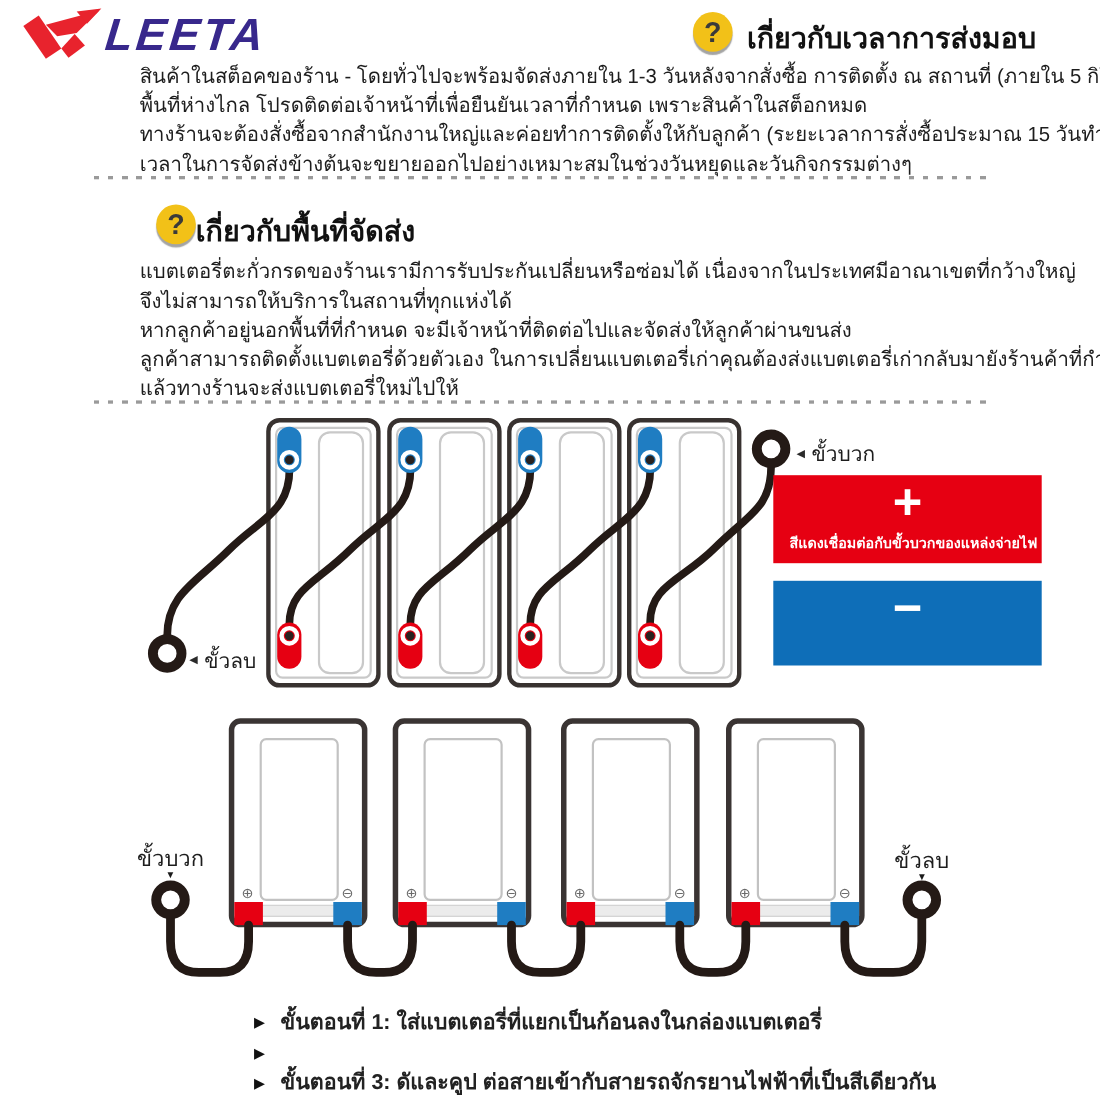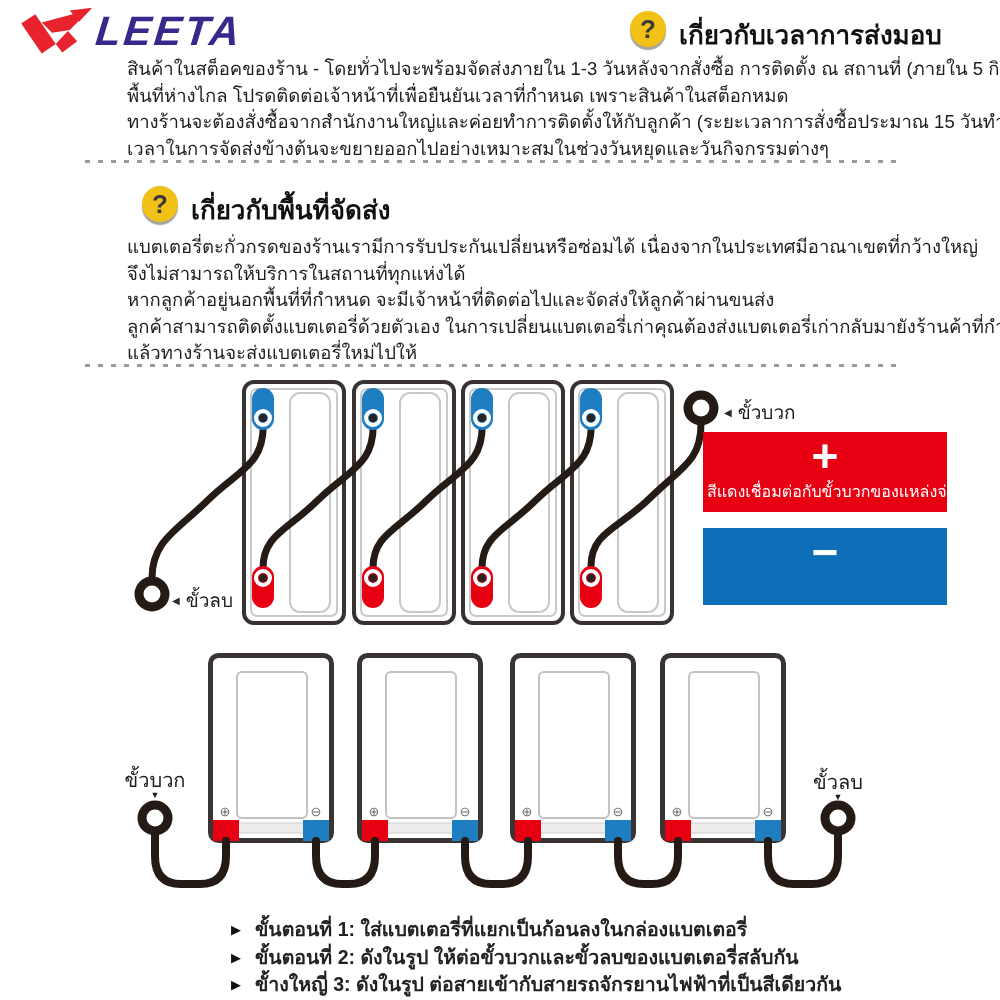--- a/index.html
+++ b/index.html
@@ -26,21 +26,21 @@
   .bodytext { font-size:18.5px; color:#1d1d1d; }
   .bodytext .ln { white-space:nowrap; line-height:26.5px; }
 
   .dashline { height:3px;
     background:repeating-linear-gradient(90deg,#9a9a9a 0 5px, transparent 5px 13px); }
 
   
   .legend { width:244px; color:#fff; text-align:center; display:flex; flex-direction:column;
     justify-content:space-between; padding:2px 4px 8px 4px; }
   .legend .sym { font-size:46px; font-weight:bold; line-height:44px; }
-  .legend .cap { font-size:16px; font-weight:normal; white-space:nowrap; }
+  .legend .cap { font-size:13px; font-weight:bold; white-space:nowrap;text-align:right; }
   .legend-pos { background:#e60012; height:80px; }
   .legend-neg { background:#0e6eb8; height:77px; }
 
   
   .termlabel { display:flex; align-items:center; gap:6px; font-size:19px; color:#1d1d1d; white-space:nowrap; }
   .termlabel .ptr { font-size:10px; color:#2a2a2a; }
   .clabel { text-align:center; font-size:20px; color:#1d1d1d; white-space:nowrap; }
   .carrow { text-align:center; font-size:9px; color:#1a1a1a; line-height:9px; }
 
   
@@ -70,21 +70,21 @@
   <div class="abs bodytext" style="left:127px; top:56px;">
     <div class="ln">สินค้าในสต็อคของร้าน - โดยทั่วไปจะพร้อมจัดส่งภายใน 1-3 วันหลังจากสั่งซื้อ การติดตั้ง ณ สถานที่ (ภายใน 5 กิโลเมตรจากร้าน)</div>
     <div class="ln">พื้นที่ห่างไกล โปรดติดต่อเจ้าหน้าที่เพื่อยืนยันเวลาที่กำหนด เพราะสินค้าในสต็อกหมด</div>
     <div class="ln">ทางร้านจะต้องสั่งซื้อจากสำนักงานใหญ่และค่อยทำการติดตั้งให้กับลูกค้า (ระยะเวลาการสั่งซื้อประมาณ 15 วันทำการ)</div>
     <div class="ln">เวลาในการจัดส่งข้างต้นจะขยายออกไปอย่างเหมาะสมในช่วงวันหยุดและวันกิจกรรมต่างๆ</div>
   </div>
 
   <div class="abs dashline" style="left:85px; top:160px; width:818px;"></div>
 
   <div class="abs qcircle" style="left:142px; top:186px;">?</div>
-  <div class="abs sec-title" style="left:191px; top:189px;">เกี่ยวกับพื้นที่จัดส่ง</div>
+  <div class="abs sec-title" style="left:178px; top:189px;">เกี่ยวกับพื้นที่จัดส่ง</div>
 
   <div class="abs bodytext" style="left:127px; top:234px;">
     <div class="ln">แบตเตอรี่ตะกั่วกรดของร้านเรามีการรับประกันเปลี่ยนหรือซ่อมได้ เนื่องจากในประเทศมีอาณาเขตที่กว้างใหญ่</div>
     <div class="ln">จึงไม่สามารถให้บริการในสถานที่ทุกแห่งได้</div>
     <div class="ln">หากลูกค้าอยู่นอกพื้นที่ที่กำหนด จะมีเจ้าหน้าที่ติดต่อไปและจัดส่งให้ลูกค้าผ่านขนส่ง</div>
     <div class="ln">ลูกค้าสามารถติดตั้งแบตเตอรี่ด้วยตัวเอง ในการเปลี่ยนแบตเตอรี่เก่าคุณต้องส่งแบตเตอรี่เก่ากลับมายังร้านค้าที่กำหนดก่อน</div>
     <div class="ln">แล้วทางร้านจะส่งแบตเตอรี่ใหม่ไปให้</div>
   </div>
 
   <div class="abs dashline" style="left:85px; top:364px; width:818px;"></div>
@@ -192,21 +192,20 @@
   <div class="abs clabel" style="left:798px; top:766px; width:80px;">ขั้วลบ</div>
   <div class="abs carrow" style="left:798px; top:793px; width:80px;">▼</div>
 
   <div class="abs steps" style="left:231px; top:916px;">
     <div class="step">
       <span class="bullet">▶</span>
       <span class="txt">ขั้นตอนที่ 1: ใส่แบตเตอรี่ที่แยกเป็นก้อนลงในกล่องแบตเตอรี่</span>
     </div>
     <div class="step">
       <span class="bullet">▶</span>
-      <span class="txt">ขั้นตอนที่ 2: ดังในรูป ให้ต่อขั้วบวกและขั้วลบของแบตเตอรี่สลับกัน</span>
     </div>
     <div class="step">
       <span class="bullet">▶</span>
-      <span class="txt">ขั้างใหญี่ 3: ดังในรูป ต่อสายเข้ากับสายรถจักรยานไฟฟ้าที่เป็นสีเดียวกัน</span>
+      <span class="txt">ขั้นตอนที่ 3: ดัและคูป ต่อสายเข้ากับสายรถจักรยานไฟฟ้าที่เป็นสีเดียวกัน</span>
     </div>
   </div>
 
 </div>
 
 </body></html>

